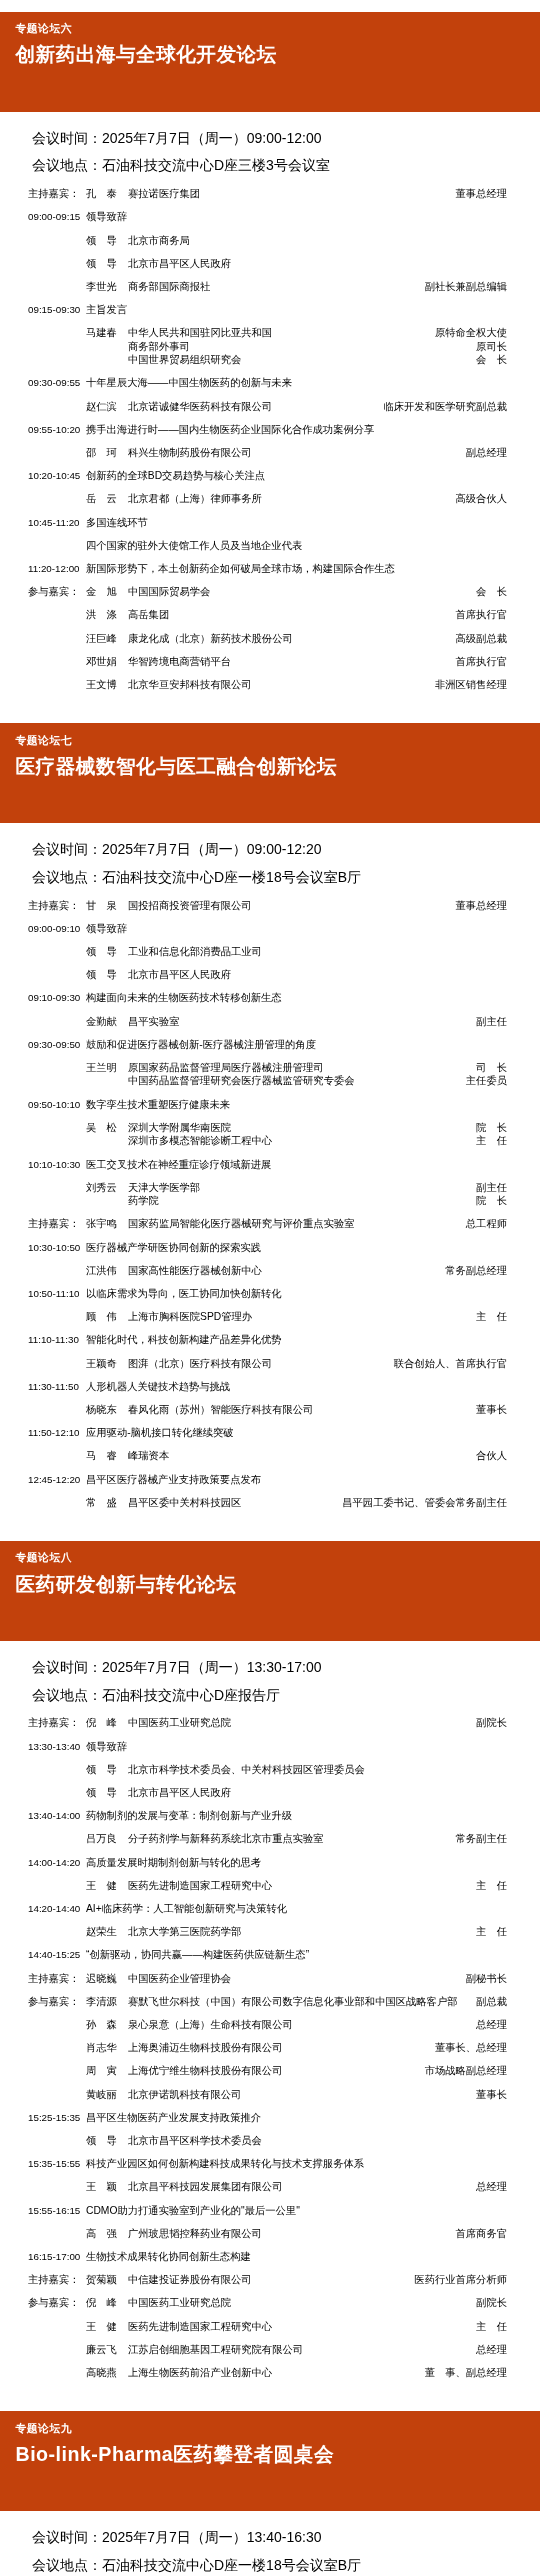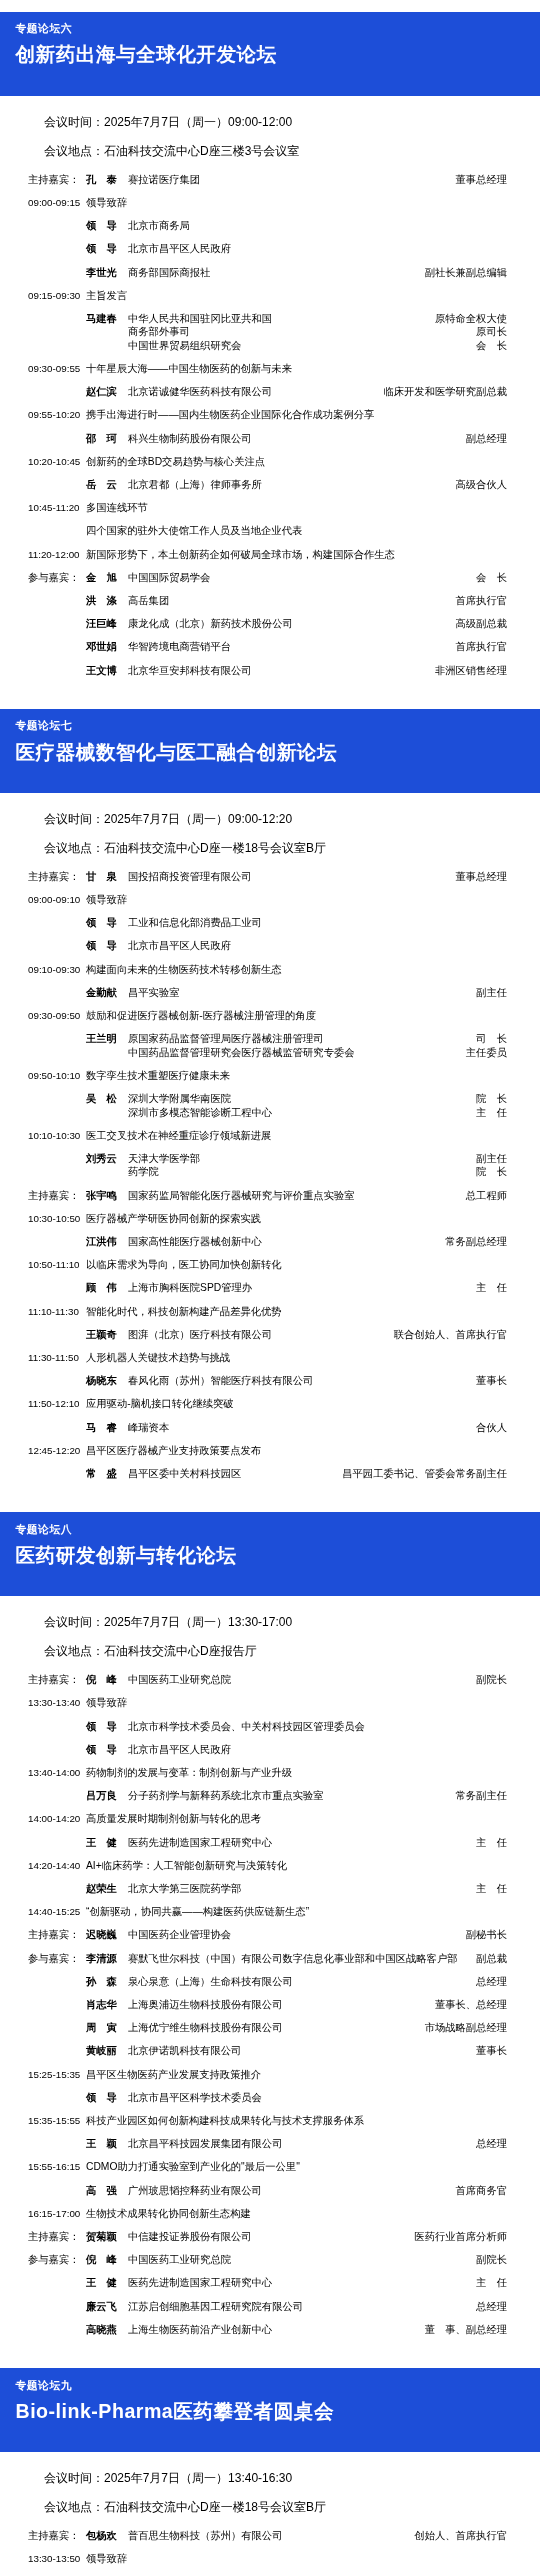--- a/index.html
+++ b/index.html
@@ -1,36 +1,36 @@
 <!DOCTYPE html>
 <html style="font-size:8.2px"><head>
 <meta charset="utf-8">
 <style>
   html,body{margin:0;padding:0;background:#ffffff;}
   body{font-family:"Liberation Sans","DejaVu Sans",sans-serif;color:#000;}
   .page{width:540px;margin:0 auto;background:#fff;padding-bottom:31px;overflow:hidden;}
 
   
-  .forum .banner{background:#1d4ed8;height:84px;box-sizing:border-box;
+  .forum .banner{background:#c2410c;height:100px;box-sizing:border-box;
     padding:10.3px 15.5px 0;color:#fff;margin-top:32px;}
   .forum:first-child .banner{margin-top:12px;}
   .banner-label{font-size:10.8px;font-weight:700;letter-spacing:0.5px;}
   .banner-title{margin:5.2px 0 0;font-size:19.6px;font-weight:700;letter-spacing:0.5px;}
 
   
-  .meta{margin:16px;padding:0 33px 0 28px;font-size:12px;line-height:13.4px;}
+  .meta{margin:4px;padding:0 33px 0 28px;font-size:14px;line-height:13.4px;}
   .meta.mtime{margin-top:19.6px;margin-bottom:14.4px;}
   .meta.mloc{margin-bottom:14.4px;}
 
   
   .rows .row{display:flex;align-items:flex-start;padding:0 33px 0 28px;
     margin-bottom:9.8px;line-height:13.4px;font-size:10.3px;}
   .c1{flex:0 0 58px;width:58px;white-space:nowrap;}
   .c1.time{font-size:9.8px;}
-  .c2.name{flex:0 0 42px;width:42px;font-weight:700;}
+  .c2.name{flex:0 0 42px;width:42px;font-weight:400;}
   .topic{flex:1;font-weight:400;}
   .lines{flex:1;}
   .org-line{display:flex;}
   .org{flex:1;padding-right:5.2px;}
   .ptitle{white-space:nowrap;text-align:left;}
 </style>
 </head>
 <body>
 
 <div class="page">

